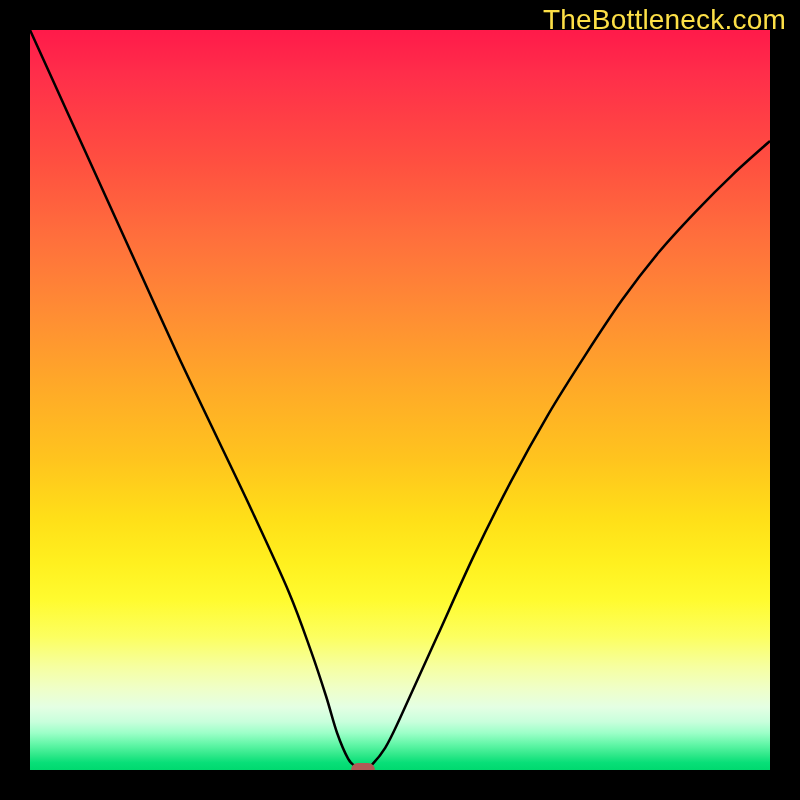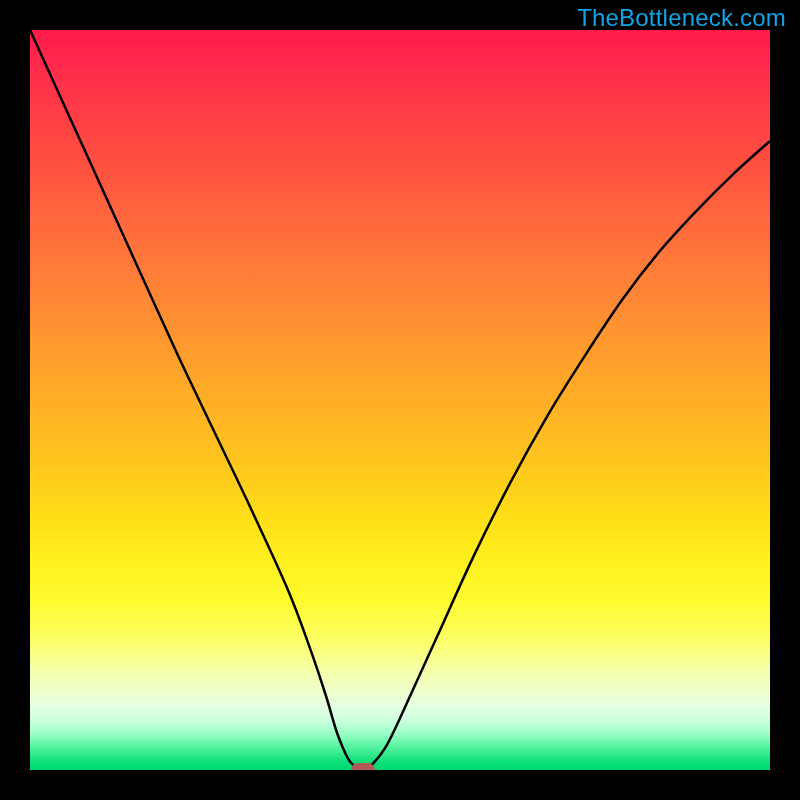--- a/index.html
+++ b/index.html
@@ -14,22 +14,22 @@
   .frame {
     position: relative;
     width: 800px;
     height: 800px;
     background: #000;
   }
   .watermark {
     position: absolute;
     top: 4px;
     right: 14px;
-    color: #0ea5e9;
-    font-size: 24px;
+    color: #fde047;
+    font-size: 28px;
     letter-spacing: 0.2px;
     z-index: 10;
   }
   .plot-area {
     position: absolute;
     left: 30px;
     top: 30px;
     width: 740px;
     height: 740px;
     overflow: hidden;

